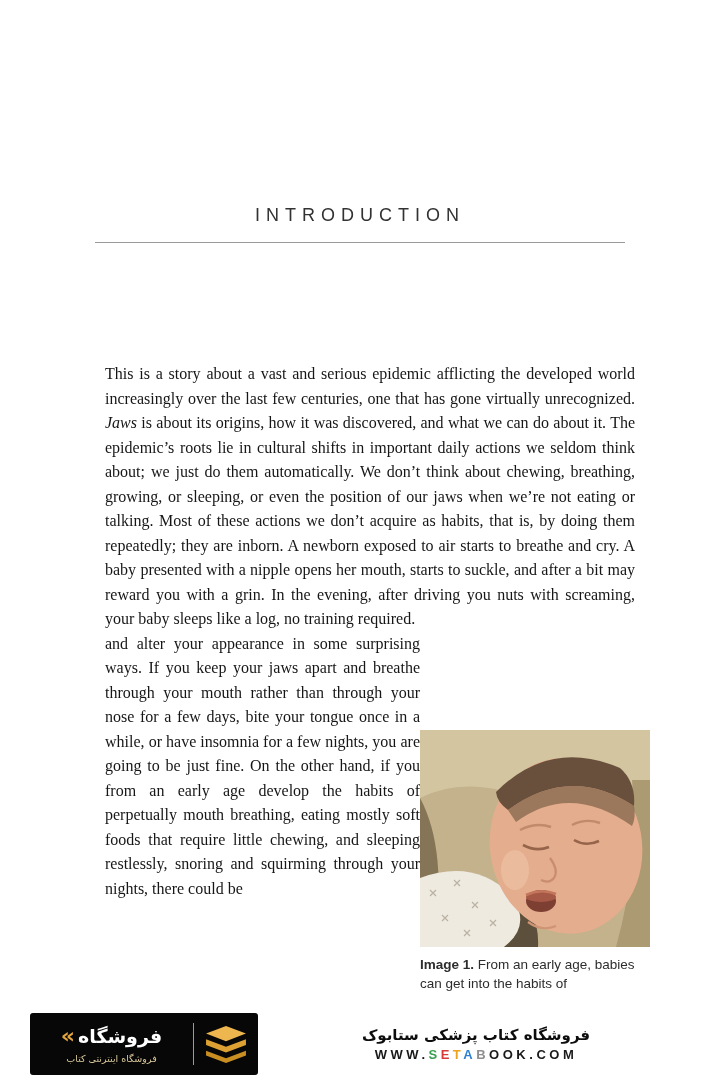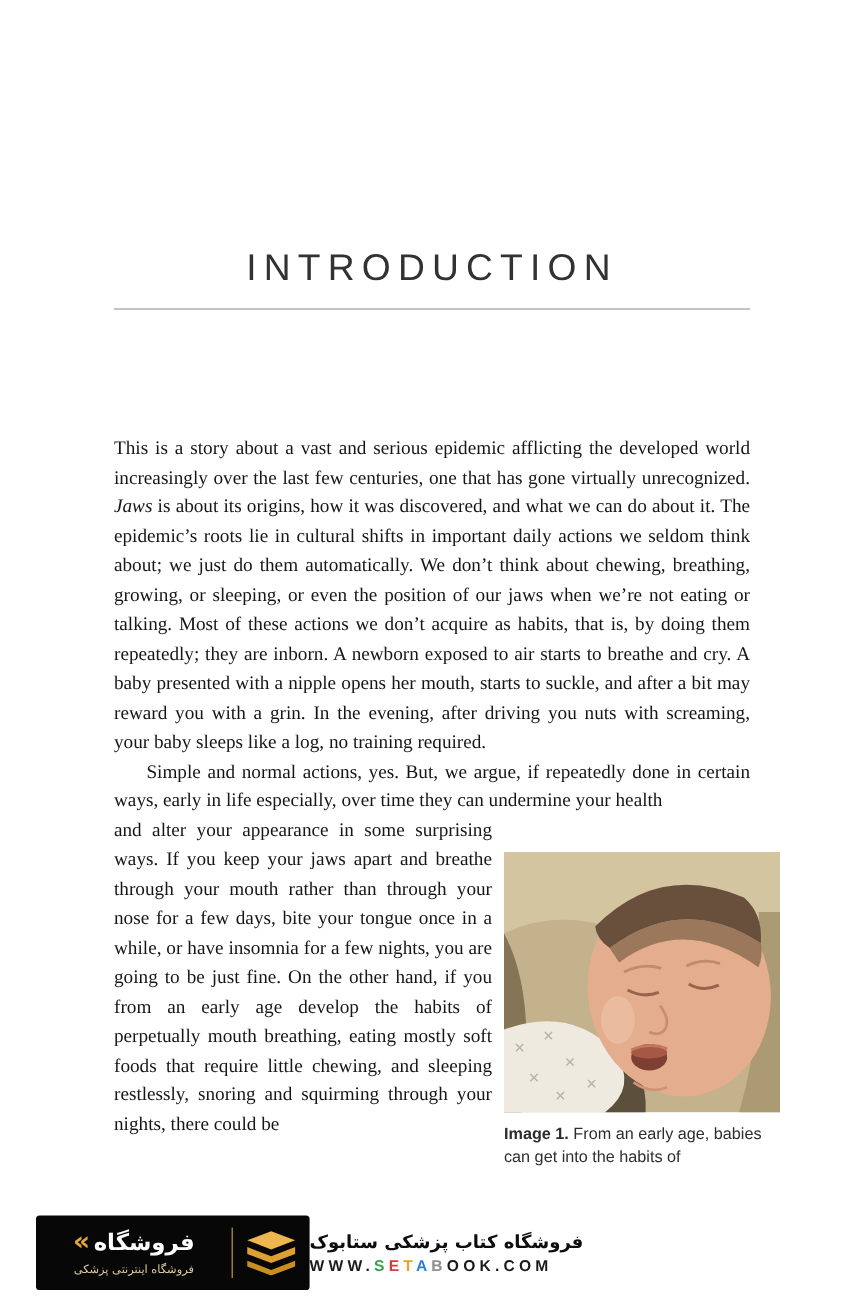--- a/index.html
+++ b/index.html
@@ -9,47 +9,47 @@
     background:#ffffff;
     overflow:hidden;
     font-family:"Liberation Serif",serif;
   }
   .heading{
     margin:0;
     padding-top:205px;
     text-align:center;
     font-family:"Liberation Sans",sans-serif;
     font-weight:400;
-    font-size:31px;
+    font-size:18px;
     letter-spacing:6px;
     color:#323232;
   }
   .rule{
     width:530px;
     margin:16px auto 0 auto;
     border:0;
     border-top:1px solid #9a9a9a;
     height:0;
   }
   .content{
     position:absolute;
-    left:95px;top:362px;
+    left:105px;top:362px;
     width:530px;
     font-size:16px;
     line-height:24.5px;
     text-align:justify;
     color:#161616;
     z-index:1;
   }
   .content p{margin:0;}
   .p2a{margin-top:12px;text-indent:27px;}
   .p2b{width:315px;}
   .figure{
     position:absolute;
-    left:420px;top:710px;
+    left:420px;top:730px;
     width:230px;
     margin:0;
     z-index:2;
   }
   .figure svg.photo{display:block;width:230px;height:217px;}
   .caption{
     font-family:"Liberation Sans",sans-serif;
     font-size:13.5px;
     line-height:1.38;
     color:#2d2d2d;
@@ -105,21 +105,21 @@
     direction:rtl;
   }
   .brand-divider{
     width:1px;height:42px;
     background:#bf9a45;
     margin:0 10px;
   }
   .stack-icon{width:44px;height:38px;flex-shrink:0;}
   .footer-right{
     flex:1;
-    text-align:left;
+    text-align:center;
     padding-right:26px;
   }
   .tagline{
     font-family:"DejaVu Sans",sans-serif;
     font-size:15px;
     font-weight:bold;
     color:#0d0d0d;
     direction:rtl;
   }
   .website{
@@ -135,21 +135,20 @@
 </head>
 <body>
 
 <div class="page">
 
   <h1 class="heading">INTRODUCTION</h1>
   <div class="rule"></div>
 
   <div class="content">
     <p class="p1"><span>This is a story about a vast and serious epidemic afflicting the developed world increasingly over the last few centuries, one that has gone virtually unrecognized. </span><i>Jaws</i><span> is about its origins, how it was discovered, and what we can do about it. The epidemic’s roots lie in cultural shifts in important daily actions we seldom think about; we just do them automatically. We don’t think about chewing, breathing, growing, or sleeping, or even the position of our jaws when we’re not eating or talking. Most of these actions we don’t acquire as habits, that is, by doing them repeatedly; they are inborn. A newborn exposed to air starts to breathe and cry. A baby presented with a nipple opens her mouth, starts to suckle, and after a bit may reward you with a grin. In the evening, after driving you nuts with screaming, your baby sleeps like a log, no training required.</span></p>
-    <p class="p2a">Simple and normal actions, yes. But, we argue, if repeatedly done in certain ways, early in life especially, over time they can undermine your health</p>
     <p class="p2b">and alter your appearance in some surprising ways. If you keep your jaws apart and breathe through your mouth rather than through your nose for a few days, bite your tongue once in a while, or have insomnia for a few nights, you are going to be just fine. On the other hand, if you from an early age develop the habits of perpetually mouth breathing, eating mostly soft foods that require little chewing, and sleeping restlessly, snoring and squirming through your nights, there could be</p>
   </div>
 
   <figure class="figure">
     <svg class="photo" viewBox="0 0 230 217" preserveAspectRatio="none" aria-hidden="true">
       <rect width="230" height="217" fill="#c3b28c"></rect>
       <path d="M0,0 H230 V55 Q160,78 80,60 Q35,50 0,68 Z" fill="#d3c5a0"></path>
       <path d="M230,50 V217 H196 Q220,130 212,50 Z" fill="#ab9a72"></path>
       <path d="M0,68 Q28,120 14,217 H0 Z" fill="#857455"></path>
       <path d="M0,148 Q55,128 92,166 Q112,196 84,217 H0 Z" fill="#eeeae0"></path>
@@ -172,21 +171,21 @@
     <figcaption class="caption"><b>Image 1.</b><span> From an early age, babies can get into the habits of</span></figcaption>
   </figure>
 
   <div class="footer">
     <div class="brand-panel">
       <div class="brand-text">
         <div class="brand-row">
           <span class="brand-chevron">«</span>
           <span>فروشگاه</span>
         </div>
-        <div class="brand-sub">فروشگاه اینترنتی پزشکی</div>
+        <div class="brand-sub">فروشگاه اینترنتی کتاب</div>
       </div>
       <div class="brand-divider"></div>
       <svg class="stack-icon" viewBox="0 0 46 40" aria-hidden="true">
         <path d="M23,1 L44,9 L23,17 L2,9 Z" fill="#EDB64F"></path>
         <path d="M2,15 L23,23 L44,15 L44,21 L23,29 L2,21 Z" fill="#DDA032"></path>
         <path d="M2,27 L23,35 L44,27 L44,32 L23,40 L2,32 Z" fill="#C98E22"></path>
       </svg>
     </div>
     <div class="footer-right">
       <div class="tagline">فروشگاه کتاب پزشکی ستابوک</div>

